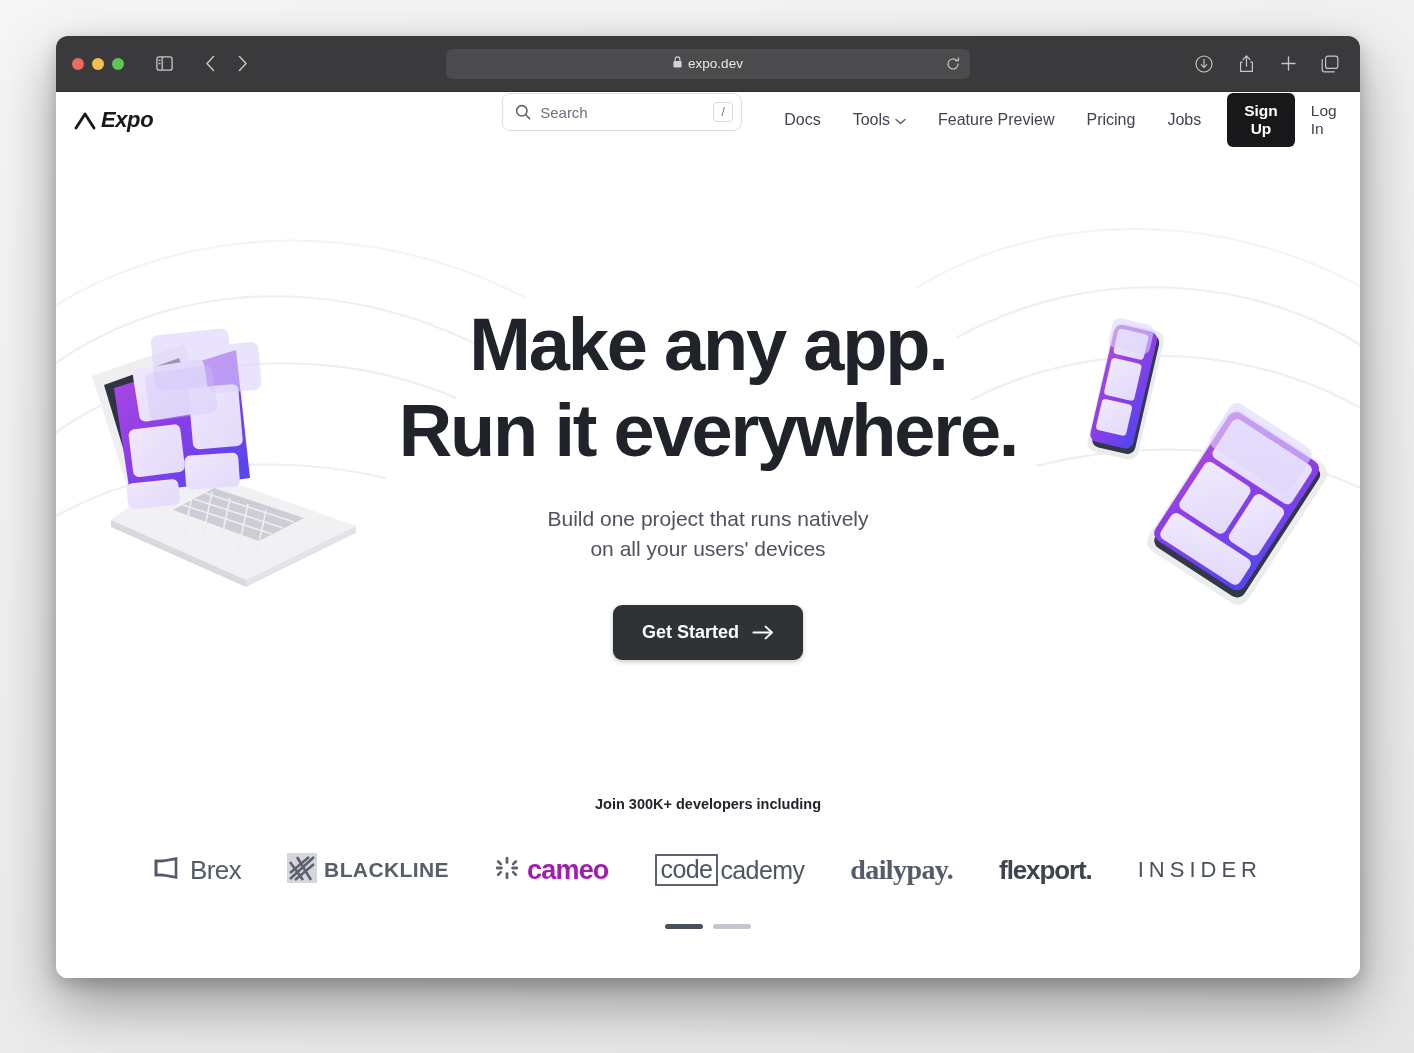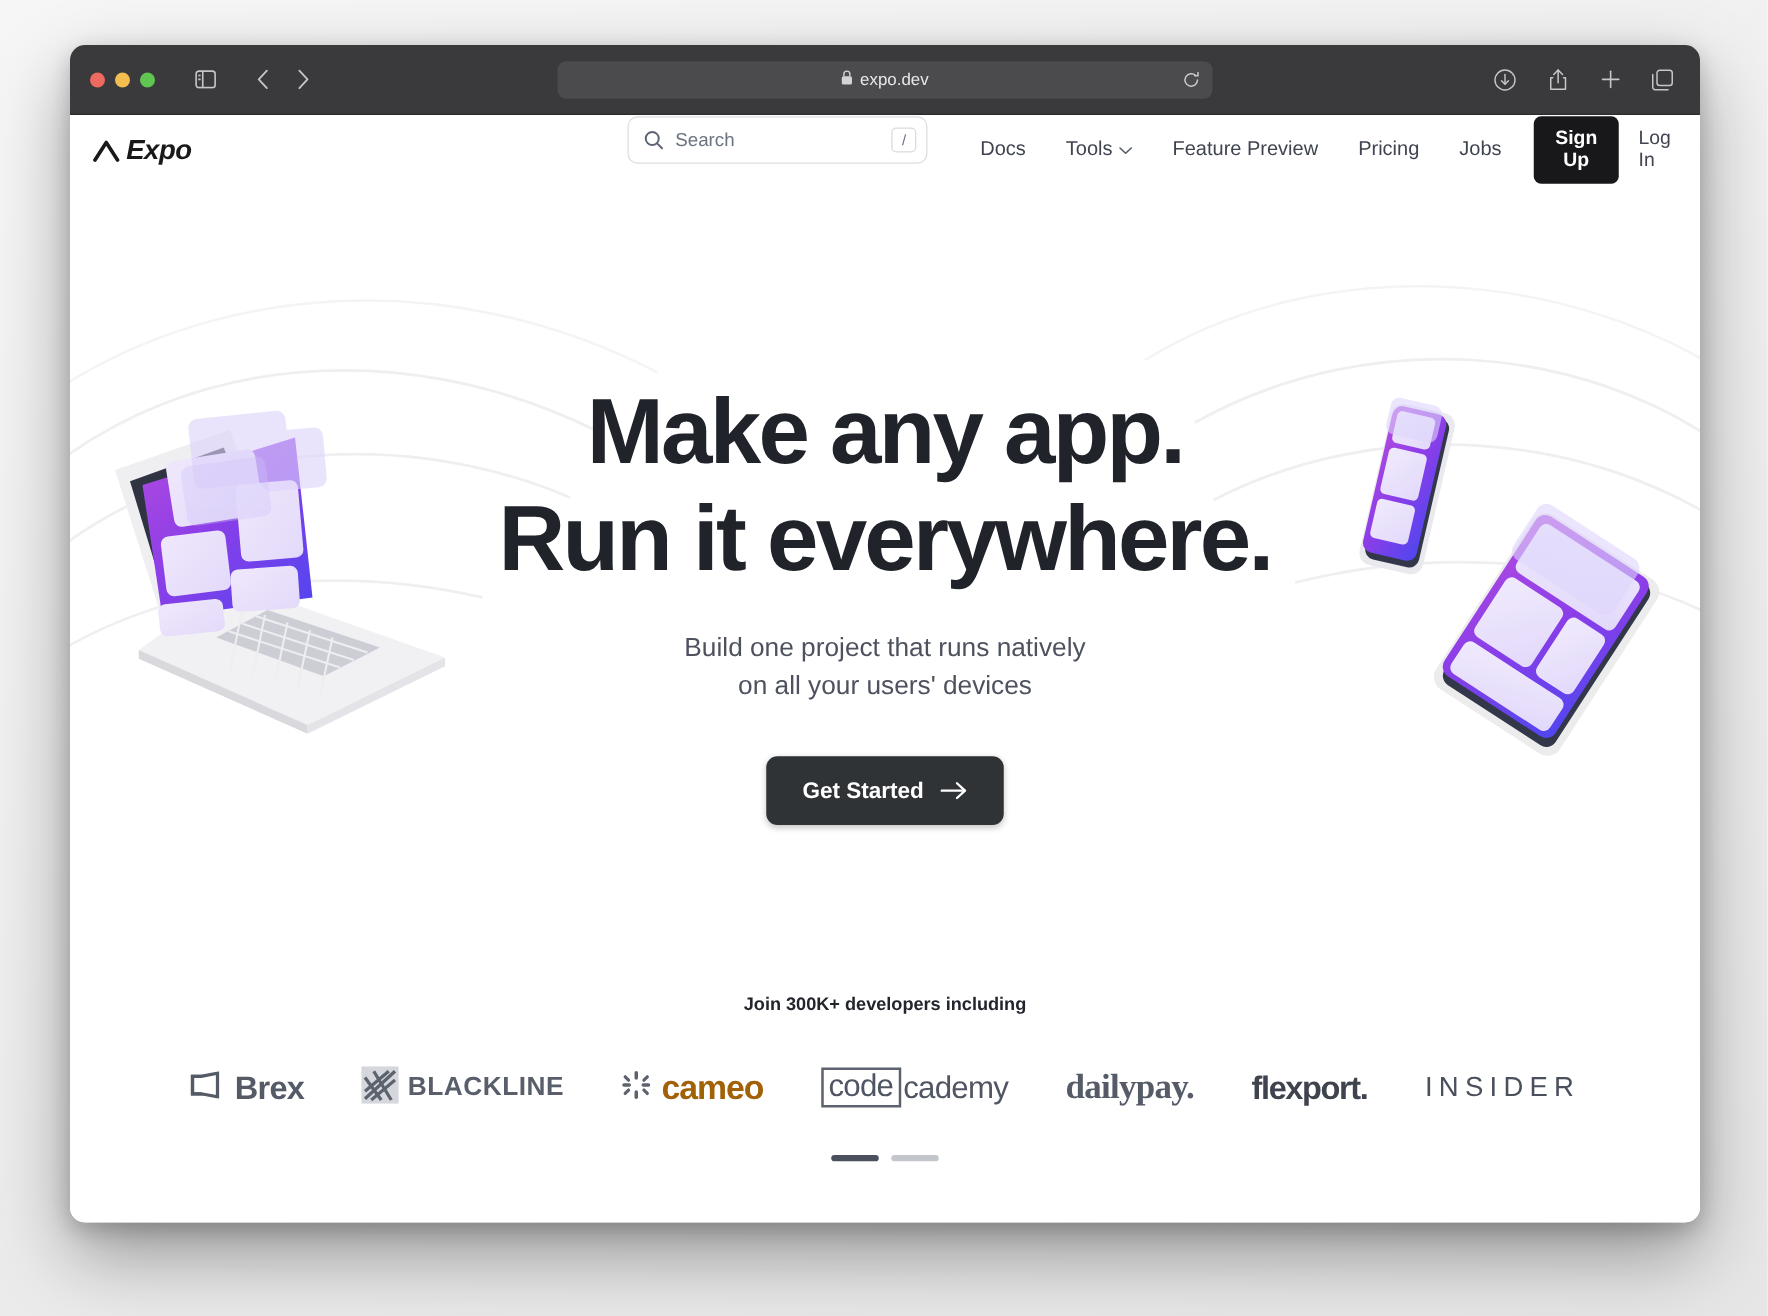--- a/index.html
+++ b/index.html
@@ -229,23 +229,23 @@
     justify-content: center;
     gap: 0px;
     color: #5c626e;
   }
   .logo-item {
     display: flex; align-items: center; justify-content: center;
     padding: 0 23px;
     height: 40px;
     color: #5c626e;
   }
-  .brex-txt { font-size: 26px; font-weight: bold; letter-spacing: -0.6px; margin-left: 8px; color:#545a66;}
+  .brex-txt { font-size: 26px; font-weight: normal; letter-spacing: -0.6px; margin-left: 8px; color:#545a66;}
   .blackline-txt { font-size: 21px; font-weight: bold; letter-spacing: .4px; margin-left: 7px; color:#585e6a;}
-  .cameo-txt { font-size: 27px; font-weight: bold; letter-spacing: -0.8px; margin-left: 8px; color:#a16207; }
+  .cameo-txt { font-size: 27px; font-weight: bold; letter-spacing: -0.8px; margin-left: 8px; color:#a21caf; }
   .cc-wrap { display: flex; align-items: center; font-size: 25px; letter-spacing: -0.6px; color:#4f5562;}
   .cc-box { border: 2px solid #5c626e; padding: 0px 4px 2px 4px; line-height: 26px; }
   .cc-rest { margin-left: 2px; line-height: 26px; text-align: right; }
   .dailypay {
     font-family: "Liberation Serif", serif;
     font-size: 28px; font-weight: bold; letter-spacing: -0.6px; color:#555b67;
   }
   .flexport { font-size: 26px; font-weight: bold; letter-spacing: -1.1px; color:#3e434e; }
   .insider { font-size: 22px; letter-spacing: 5px; color:#4a505c; font-weight: 400;}
 

